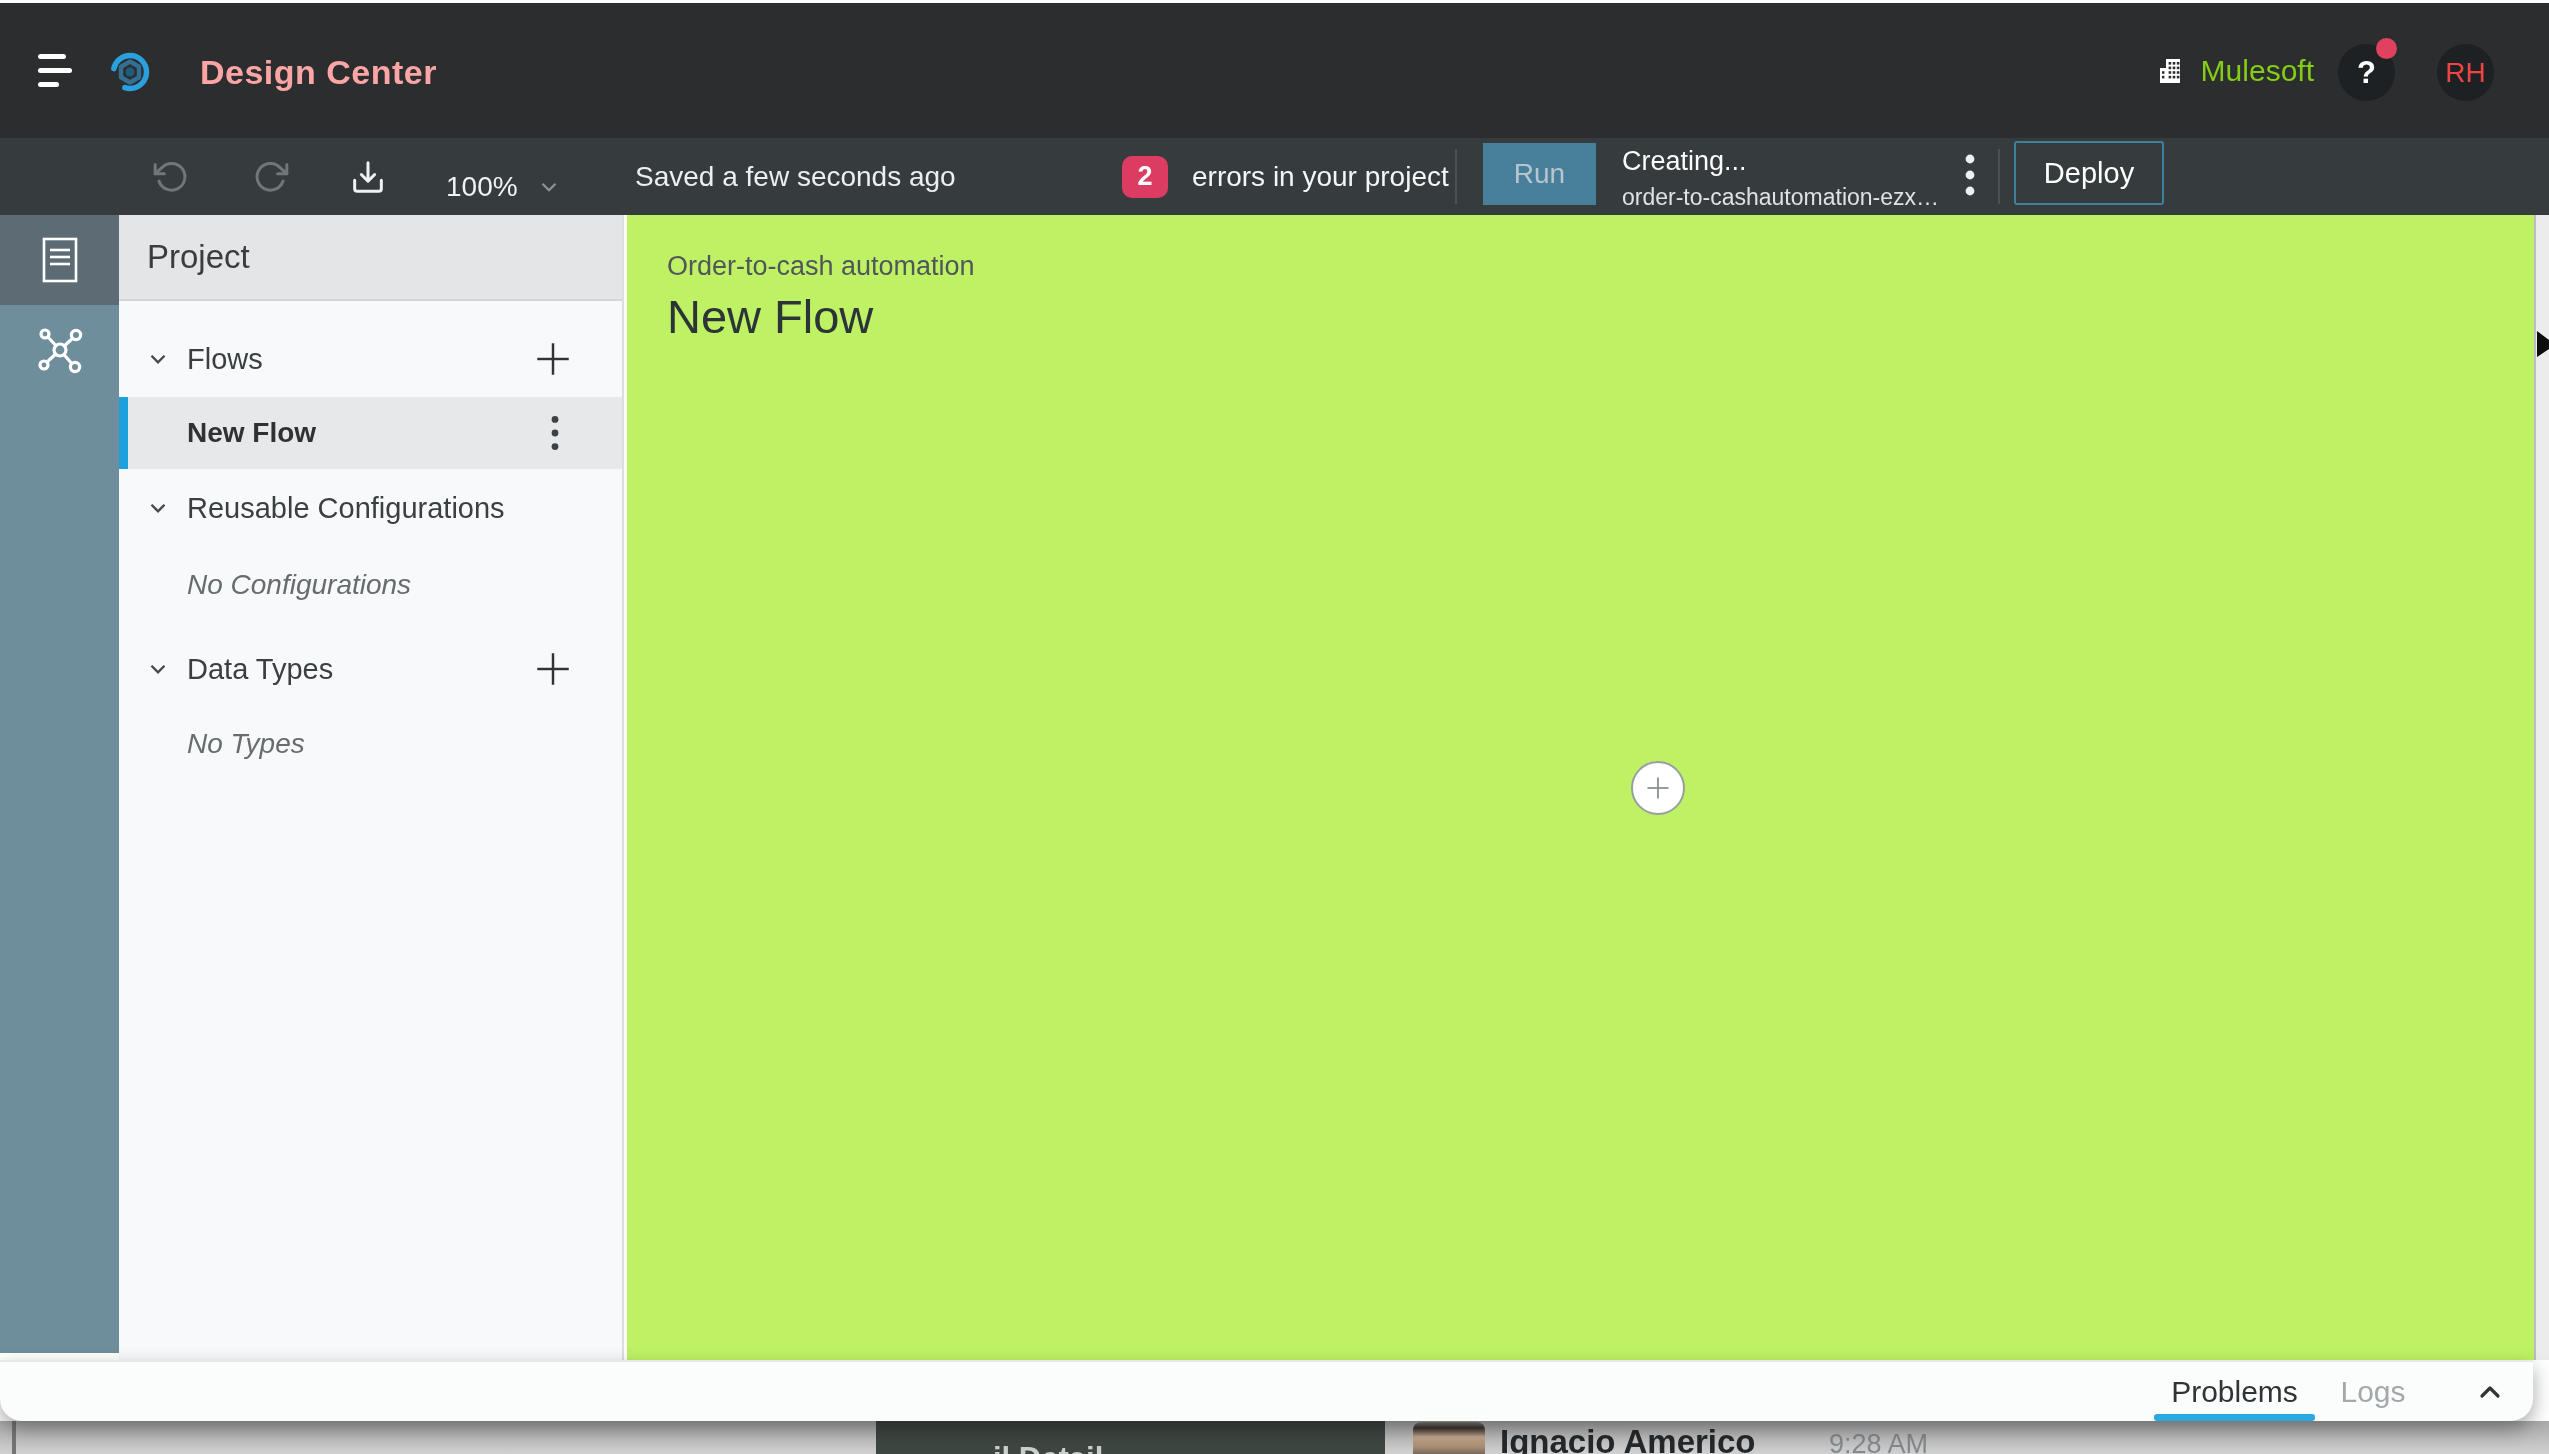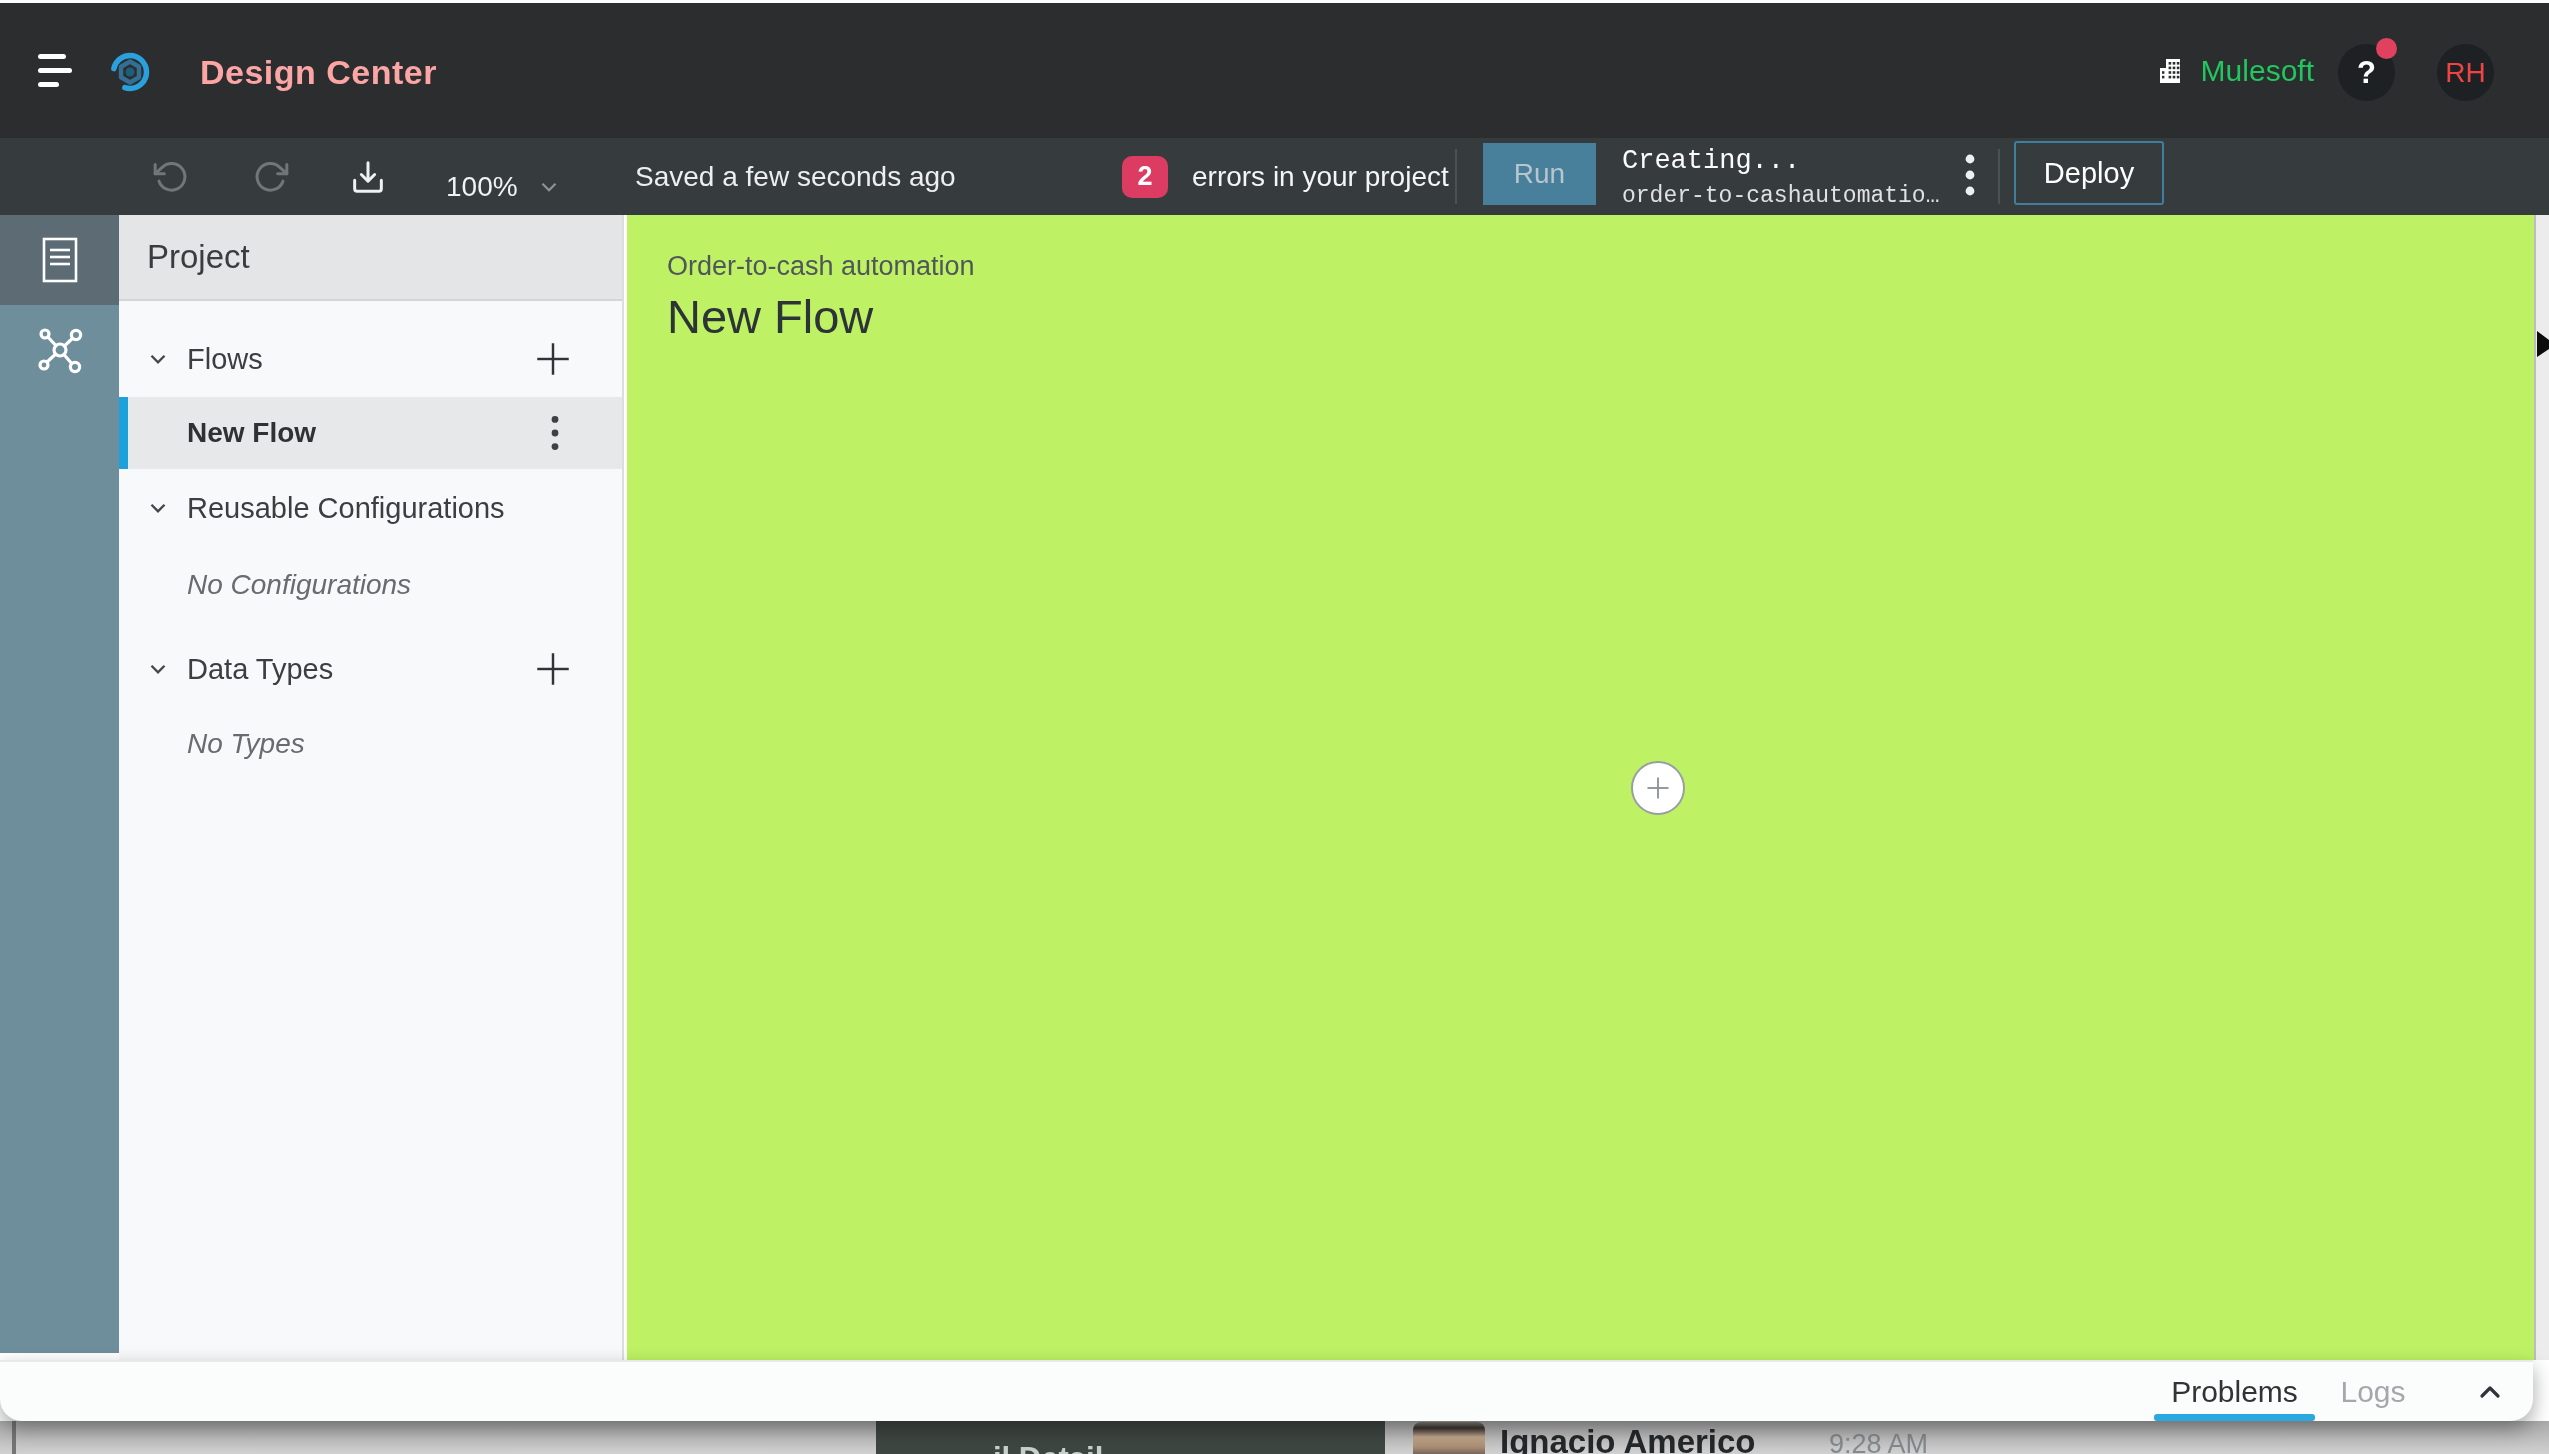--- a/index.html
+++ b/index.html
@@ -14,21 +14,21 @@
   
   .header { left:0; top:3px; width:2549px; height:135px; background:#2b2d2f; z-index:2; display:flex; align-items:center; }
   .hamburger { left:36px; top:47px; width:48px; height:44px; cursor:pointer; }
   .hamburger span { position:absolute; left:2px; height:5px; border-radius:3px; background:#fff; }
   .hamburger .l1 { top:4px;  width:28px; }
   .hamburger .l2 { top:18px; width:34px; }
   .hamburger .l3 { top:32px; width:21px; }
   .logo { left:107px; top:46px; width:46px; height:46px; }
   .app-title { left:200px; top:50px; color:#fca5a5; font-size:34px; font-weight:bold; letter-spacing:0.5px; }
   .org-box { right:235px; top:0; height:135px; display:flex; align-items:center; gap:14px; cursor:pointer; }
-  .org-name { color:#22c55e; font-size:30px; }
+  .org-name { color:#84cc16; font-size:30px; }
   .help-btn { left:2338px; top:41px; width:57px; height:57px; border-radius:50%; background:#1e2123; color:#fff;
               font-size:31px; font-weight:bold; display:flex; align-items:center; justify-content:center; cursor:pointer; }
   .help-dot { left:2376px; top:35px; width:21px; height:21px; border-radius:50%; background:#e0415f; z-index:3; }
   .avatar { left:2437px; top:41px; width:57px; height:57px; border-radius:50%; background:#1e2123; color:#ef4444;
             font-size:28px; font-weight:normal; display:flex; align-items:center; justify-content:center; cursor:pointer; }
 
   
   .toolbar { left:0; top:138px; width:2549px; height:77px; background:#363b3e; z-index:2; }
   .tb-icon { top:19px; width:40px; height:40px; }
   .tb-undo { left:151px; color:#70777b; }
@@ -38,21 +38,21 @@
   .zoom-val { color:#f0f2f3; font-size:28px; }
   .zoom-chev { width:26px; height:26px; color:#8d9497; }
   .save-status { left:635px; top:0; height:77px; display:flex; align-items:center; color:#eceeef; font-size:28px; }
   .err-group { left:1122px; top:0; height:77px; display:flex; align-items:center; gap:24px; cursor:pointer; }
   .err-badge { width:46px; height:42px; border-radius:10px; background:#dd3c62; color:#fff; font-size:27px; font-weight:bold;
                display:flex; align-items:center; justify-content:center; }
   .err-text { color:#f4f5f6; font-size:28px; }
   .tb-div { top:11px; width:2px; height:55px; background:#4b5154; }
   .run-btn { left:1483px; top:5px; width:113px; height:62px; background:#48809c; color:#b6c5ce; font-size:28px;
              display:flex; align-items:center; justify-content:center; cursor:pointer; }
-  .deploy-status { left:1622px; top:8px; width:328px; cursor:default;font-family:Liberation Mono, monospace; }
+  .deploy-status { left:1622px; top:8px; width:328px; cursor:default; }
   .ds-title { color:#fbfbfc; font-size:27px; }
   .ds-sub { color:#dfe1e2; font-size:23px; margin-top:7px; white-space:nowrap; overflow:hidden; text-overflow:ellipsis; width:318px; }
   .kebab-tb { left:1952px; top:8px; width:36px; height:58px; color:#eef0f1; display:flex; align-items:center; justify-content:center; cursor:pointer; }
   .deploy-btn { left:2014px; top:3px; width:150px; height:64px; border:2px solid #3f7e9e; border-radius:3px; color:#ffffff;
                 font-size:29px; display:flex; align-items:center; justify-content:center; cursor:pointer; background:transparent; }
 
   
   .rail { left:0; top:215px; width:119px; height:1138px; background:#6f8e9c; z-index:2; }
   .rail-tile { left:0; width:119px; height:90px; display:flex; align-items:center; justify-content:center; cursor:pointer; color:#fff; }
   .rail-tile.active { background:#5c6b74; }

